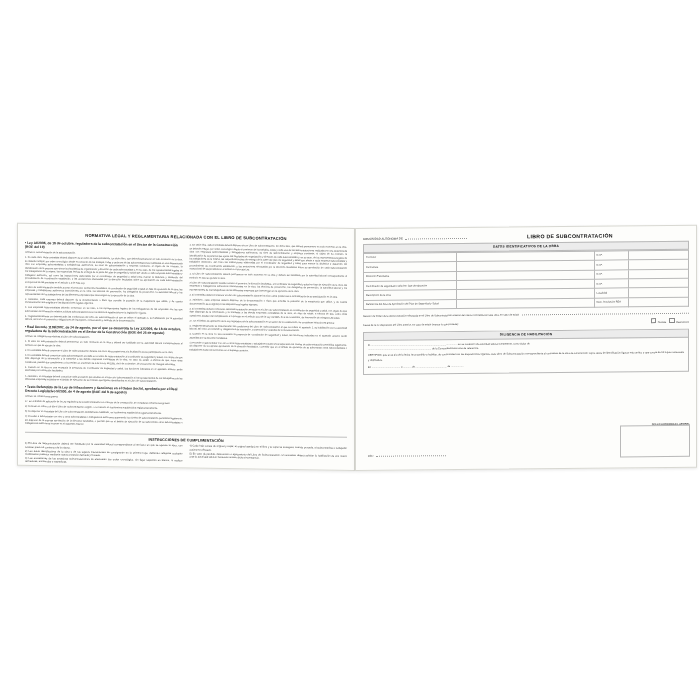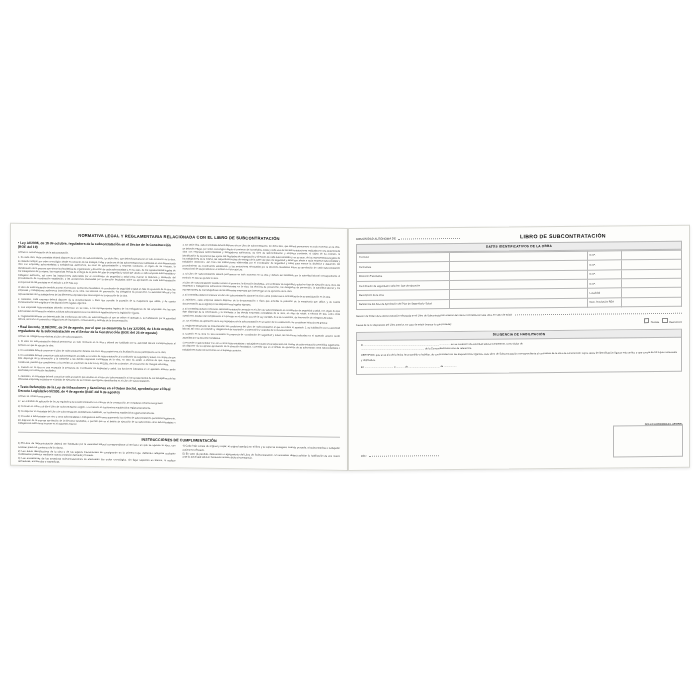--- a/index.html
+++ b/index.html
@@ -14,21 +14,21 @@
     position: relative;
     width: 700px;
     height: 700px;
     background: #ffffff;
     overflow: hidden;
   }
 
   
   .spread {
     position: absolute;
-    left: 10px;
+    left: 17px;
     top: 228px;
     width: 680px;
     height: 245px;
   }
 
   .page {
     position: absolute;
     top: 0;
     background: #fdfdfb;
     border: 1px solid #d8d8d2;

